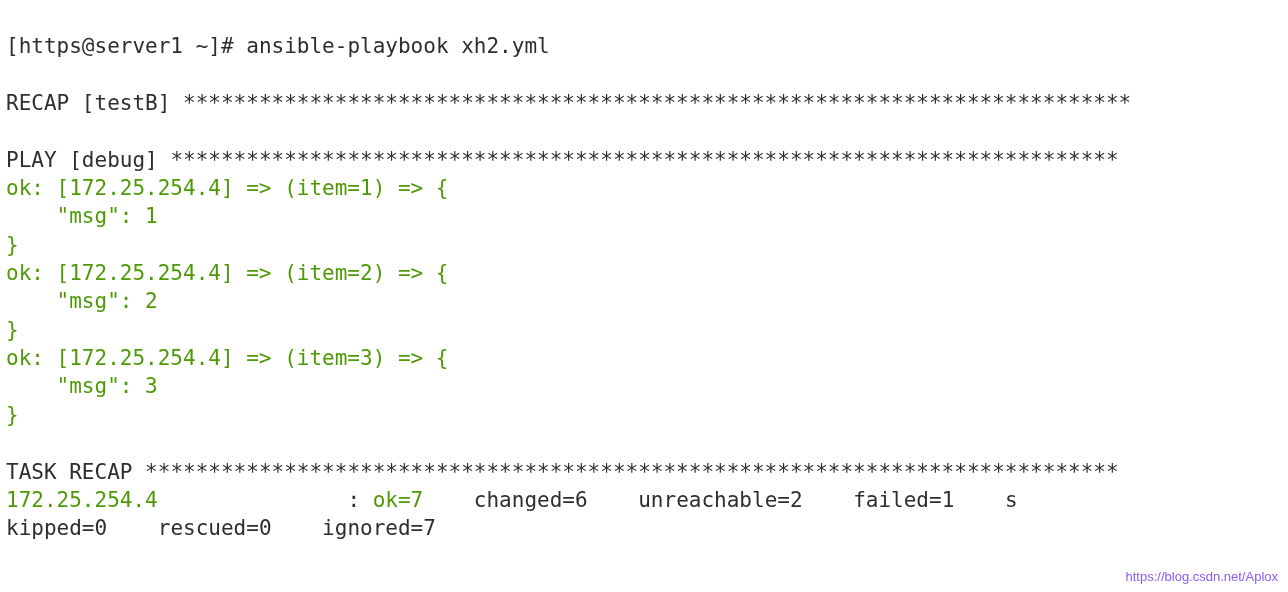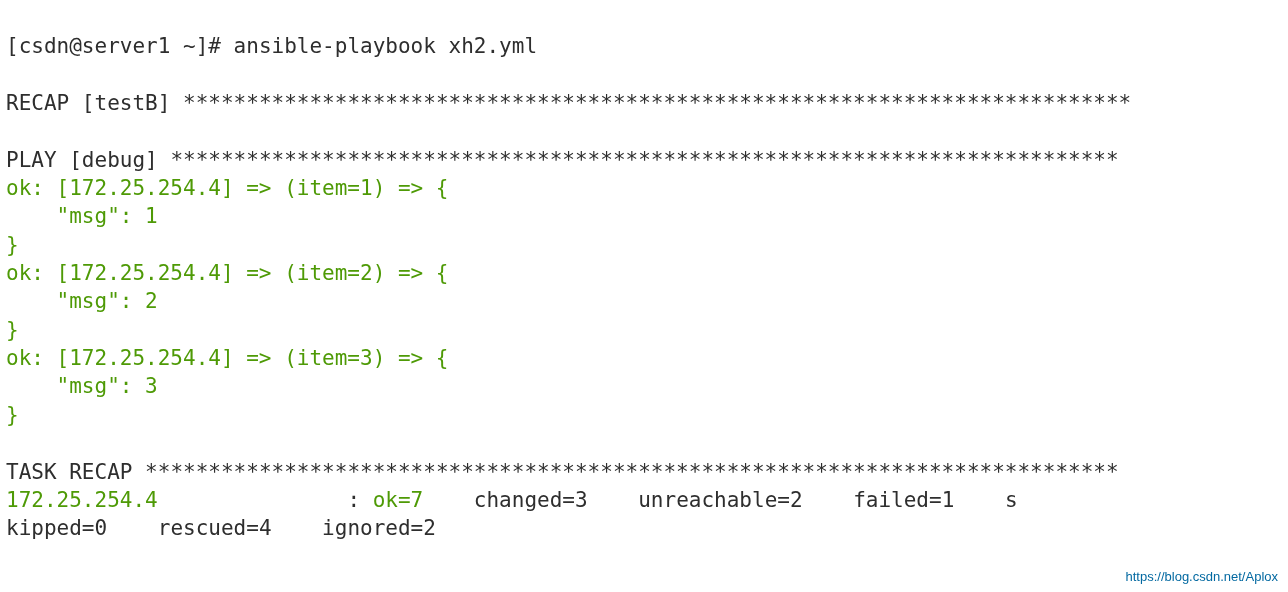--- a/index.html
+++ b/index.html
@@ -16,43 +16,43 @@
       height: 592px;
       box-sizing: border-box;
       position: relative;
     }
     .green { color: #4e9a06; }
     .watermark {
       position: absolute;
       bottom: 6px;
       right: 10px;
       font-size: 13px;
-      color: #0369a1;
+      color: #8b5cf6;
       font-family: sans-serif;
       white-space: normal;
     }
   </style>
 </head>
 <body>
-<span><span>[csdn@server1 ~]#</span> <span>ansible-playbook xh2.yml</span></span>
+<span><span>[https@server1 ~]#</span> <span>ansible-playbook xh2.yml</span></span>
 
 <span><span>RECAP [testB]</span> <span>***************************************************************************</span></span>
 
 <span><span>PLAY [debug]</span> <span>***************************************************************************</span></span>
 <span class="green"><span>ok: [172.25.254.4] =&gt; (item=1) =&gt; {</span>
 <span>    "msg": 1</span>
 <span>}</span></span>
 <span class="green"><span>ok: [172.25.254.4] =&gt; (item=2) =&gt; {</span>
 <span>    "msg": 2</span>
 <span>}</span></span>
 <span class="green"><span>ok: [172.25.254.4] =&gt; (item=3) =&gt; {</span>
 <span>    "msg": 3</span>
 <span>}</span></span>
 
 <span><span>TASK RECAP</span> <span>*****************************************************************************</span></span>
-<span><span class="green">172.25.254.4</span><span>               </span>: <span class="green">ok=7</span>    <span>changed=3</span>    <span>unreachable=2</span>    <span>failed=1</span>    <span>s</span></span>
-<span><span>kipped=0</span>    <span>rescued=4</span>    <span>ignored=2</span></span>
+<span><span class="green">172.25.254.4</span><span>               </span>: <span class="green">ok=7</span>    <span>changed=6</span>    <span>unreachable=2</span>    <span>failed=1</span>    <span>s</span></span>
+<span><span>kipped=0</span>    <span>rescued=0</span>    <span>ignored=7</span></span>
 <div class="watermark">https://blog.csdn.net/Aplox</div>
 
 
 
 
 
 
 </body></html>

